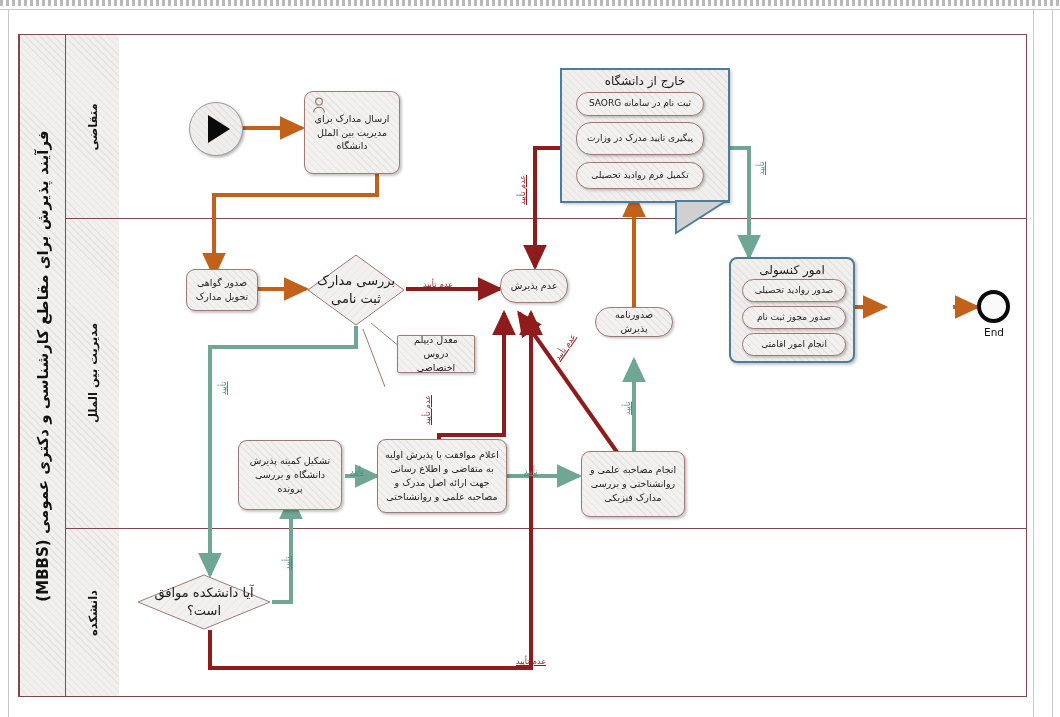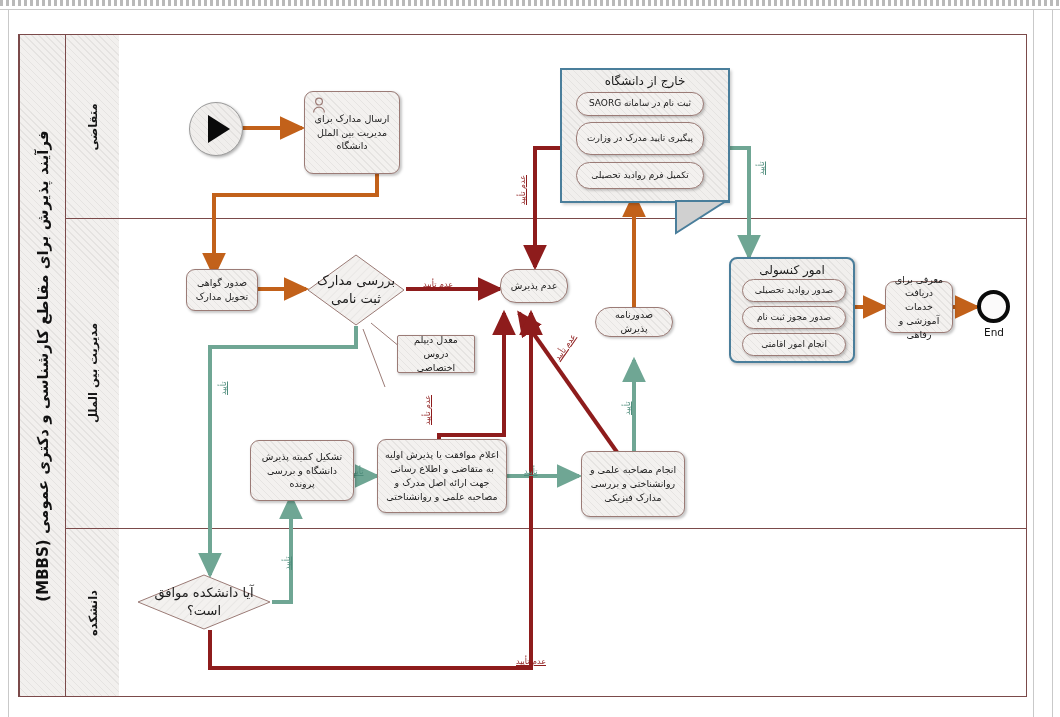--- a/index.html
+++ b/index.html
@@ -235,21 +235,21 @@
     </div>
 
     <div class="node pill" style="left:481px;top:234px;width:68px;height:34px;">
       <span>عدم پذیرش</span>
     </div>
 
     <div class="node pill" style="left:576px;top:272px;width:78px;height:30px;">
       <span>صدورنامه پذیرش</span>
     </div>
 
-    <div class="node" style="left:231px;top:405px;width:104px;height:61px;">
+    <div class="node" style="left:219px;top:405px;width:104px;height:70px;">
       <span>تشکیل کمیته پذیرش دانشگاه و بررسی پرونده</span>
     </div>
 
     <div class="node" style="left:358px;top:404px;width:130px;height:74px;">
       <span>اعلام موافقت یا پذیرش اولیه به متقاضی و اطلاع رسانی جهت ارائه اصل مدرک و مصاحبه علمی و روانشناختی</span>
     </div>
 
     <div class="node" style="left:562px;top:416px;width:104px;height:66px;">
       <span>انجام مصاحبه علمی و روانشناختی و بررسی مدارک فیزیکی</span>
     </div>
@@ -260,23 +260,20 @@
         <span>صدور روادید تحصیلی</span>
       </div>
       <div class="node sub" style="left:11px;top:47px;width:104px;height:23px;border-radius:12px;">
         <span>صدور مجوز ثبت نام</span>
       </div>
       <div class="node sub" style="left:11px;top:74px;width:104px;height:23px;border-radius:12px;">
         <span>انجام امور اقامتی</span>
       </div>
     </div>
 
-    <div class="node" style="left:866px;top:246px;width:68px;height:52px;">
-      <span>معرفی برای دریافت خدمات آموزشی و رفاهی</span>
-    </div>
 
     <div class="endnode" style="left:958px;top:255px;width:33px;height:33px;"></div>
     <div class="endlabel" style="left:950px;top:291px;width:50px;">End</div>
 
     <div class="diamond" style="left:117px;top:538px;width:136px;height:58px;">
       <svg class="dshape" viewBox="0 0 136 58" preserveAspectRatio="none">
         <defs>
           <pattern id="hatchB" width="6" height="6" patternTransform="rotate(45)" patternUnits="userSpaceOnUse">
             <rect width="6" height="6" fill="#f3f1ef"></rect>
             <line x1="0" y1="0" x2="0" y2="6" stroke="#000" stroke-opacity="0.06" stroke-width="1.4"></line>

